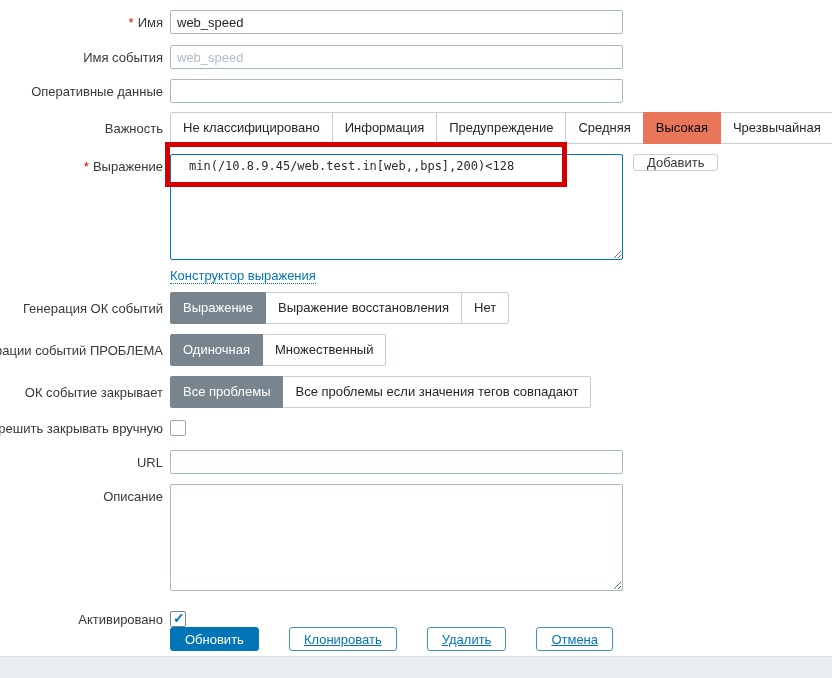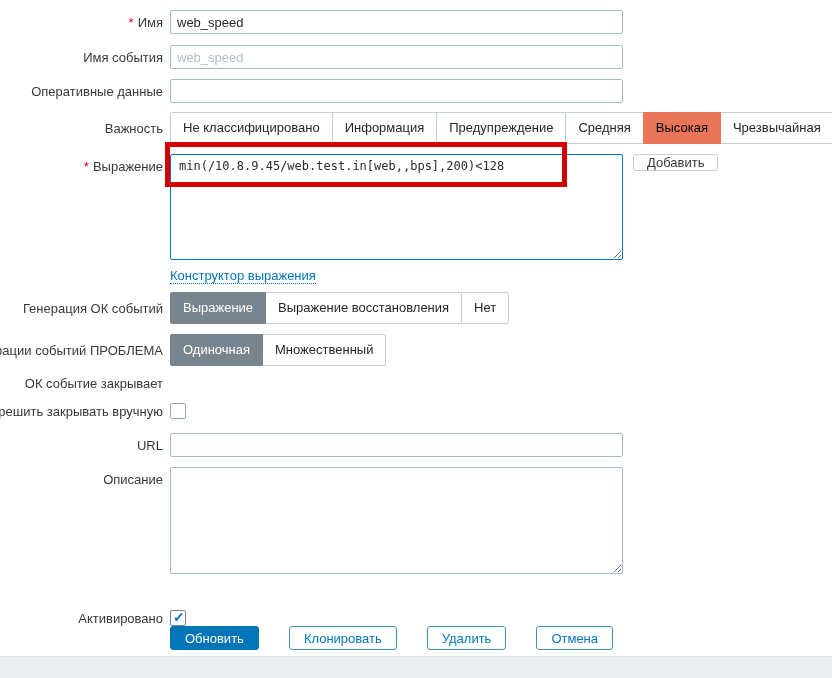--- a/index.html
+++ b/index.html
@@ -28,21 +28,21 @@
     border: 1px solid #c5ced4; color: #262626; font-size: 13px; white-space: nowrap;
     margin-left: -1px; cursor: pointer; font-family: "Liberation Sans", sans-serif; }
   .btn-group .gbtn:first-child { margin-left: 0; border-radius: 2px 0 0 2px; }
   .btn-group .gbtn:last-child { border-radius: 0 2px 2px 0; }
   .gbtn.sel-severity { background: #e97659; border-color: #e97659; color: #000000; position: relative; z-index: 1; }
   .gbtn.sel-seg { background: #78858f; border-color: #78858f; color: #fff; position: relative; z-index: 1; }
 
   .expr-wrap { display: flex; align-items: flex-start; }
   .expr-textarea { width: 453px; height: 106px; border: 1px solid #0275b8;
     font-family: "DejaVu Sans Mono", monospace; font-size: 12px; color: #2b2b2b;
-    padding: 4px 8px; resize: vertical; outline: none; border-radius: 2px; background: #fff; }
+    padding: 4px 18px; resize: vertical; outline: none; border-radius: 2px; background: #fff; }
   .add-btn { margin-left: 10px; height: 17px; padding: 0 13px; background: #fff;
     border: 1px solid #c5ced4; border-radius: 3px; color: #383838; font-size: 13px;
     cursor: pointer; font-family: "Liberation Sans", sans-serif; }
 
   .link-row { margin-left: 170px; }
   .constructor-link { color: #0275b8; text-decoration: none;
     border-bottom: 1px dotted #0275b8; cursor: pointer; font-size: 13px; }
 
   .checkbox { width: 16px; height: 16px; border: 1px solid #99a7ae; border-radius: 2px;
     background: #fff; position: relative; cursor: pointer; flex-shrink: 0; }
@@ -51,21 +51,21 @@
     color: #0275b8; font-size: 14px; font-weight: bold; }
 
   .desc-textarea { width: 453px; height: 107px; border: 1px solid #a6bac4;
     font-family: "Liberation Sans", sans-serif; font-size: 13px; color: #262626;
     padding: 4px 6px; resize: vertical; outline: none; border-radius: 2px; background: #fff; }
 
   .actions { margin-left: 170px; display: flex; gap: 30px; }
   .btn { height: 24px; padding: 0 14px; border-radius: 3px; font-size: 13px;
     cursor: pointer; font-family: "Liberation Sans", sans-serif; }
   .btn.primary { background: #0275b8; border: 1px solid #0275b8; color: #fff; }
-  .btn.outline { background: #fff; border: 1px solid #4690bd; color: #0275b8; }
+  .btn.outline { background: #fff; border: 1px solid #4690bd; color: #0275b8; text-decoration: underline; }
 
   .annotation-box { position: absolute; left: 165px; top: 142px; width: 402px; height: 45px;
     border: 5px solid #d40000; pointer-events: none; z-index: 5; }
 
   .footer-strip { position: absolute; left: 0; bottom: 0; width: 832px; height: 22px;
     background: #e9edf0; border-top: 1px solid #dbe1e5; }
 </style>
 </head>
 <body>
 
@@ -141,37 +141,41 @@
       <div class="btn-group">
         <button class="gbtn sel-seg">Одиночная</button>
         <button class="gbtn">Множественный</button>
       </div>
     </div>
 
     <div class="row" style="margin-bottom:12px">
       <div class="label">
         <span>ОК событие закрывает</span>
       </div>
+      <div class="btn-group">
+        <button class="gbtn sel-seg">Все проблемы</button>
+        <button class="gbtn">Все проблемы если значения тегов совпадают</button>
+      </div>
     </div>
 
     <div class="row" style="margin-bottom:14px">
       <div class="label">
         <span>азрешить закрывать вручную</span>
       </div>
       <span class="checkbox"></span>
     </div>
 
     <div class="row" style="margin-bottom:10px">
       <div class="label">
         <span>URL</span>
       </div>
       <input class="text-input" type="text" value="" style="">
     </div>
 
-    <div class="row top" style="margin-bottom:36px">
+    <div class="row top" style="margin-bottom:20px">
       <div class="label">
         <span>Описание</span>
       </div>
       <textarea class="desc-textarea" style=""></textarea>
     </div>
 
     <div class="row" style="">
       <div class="label">
         <span>Активировано</span>
       </div>

